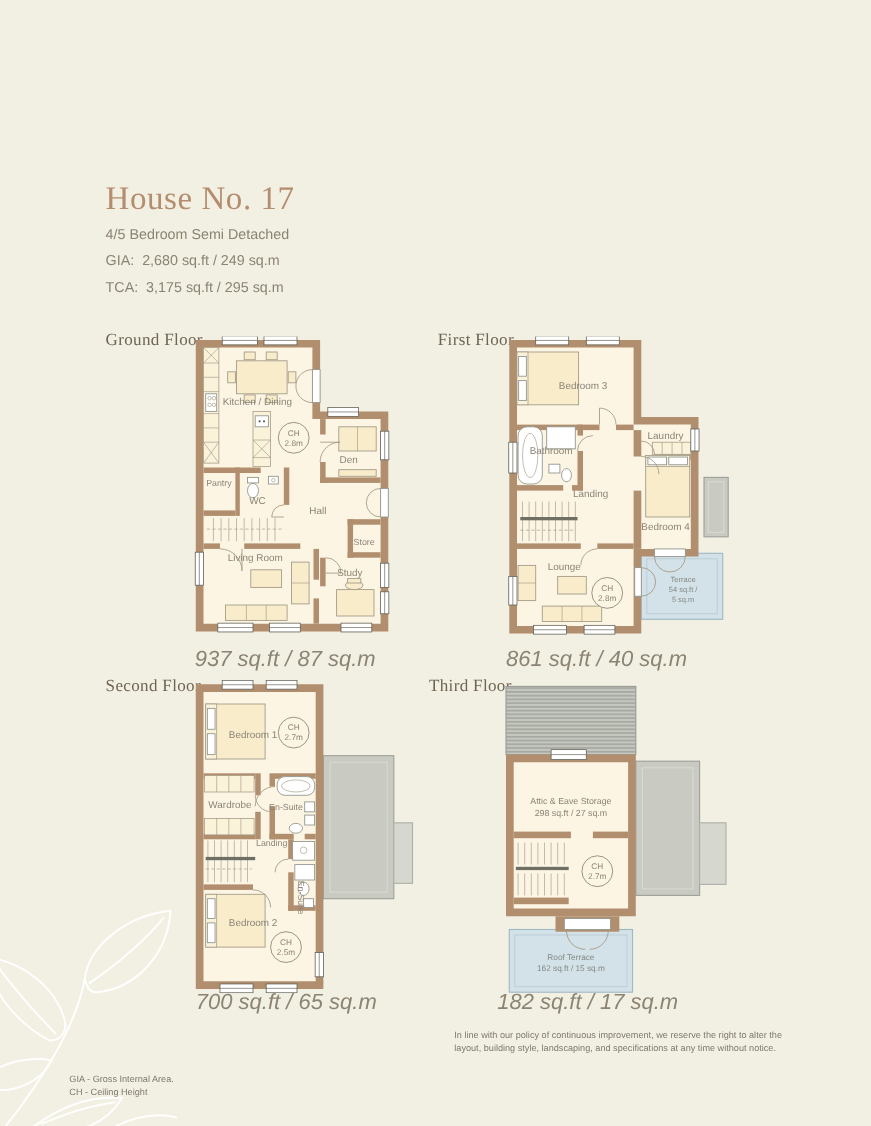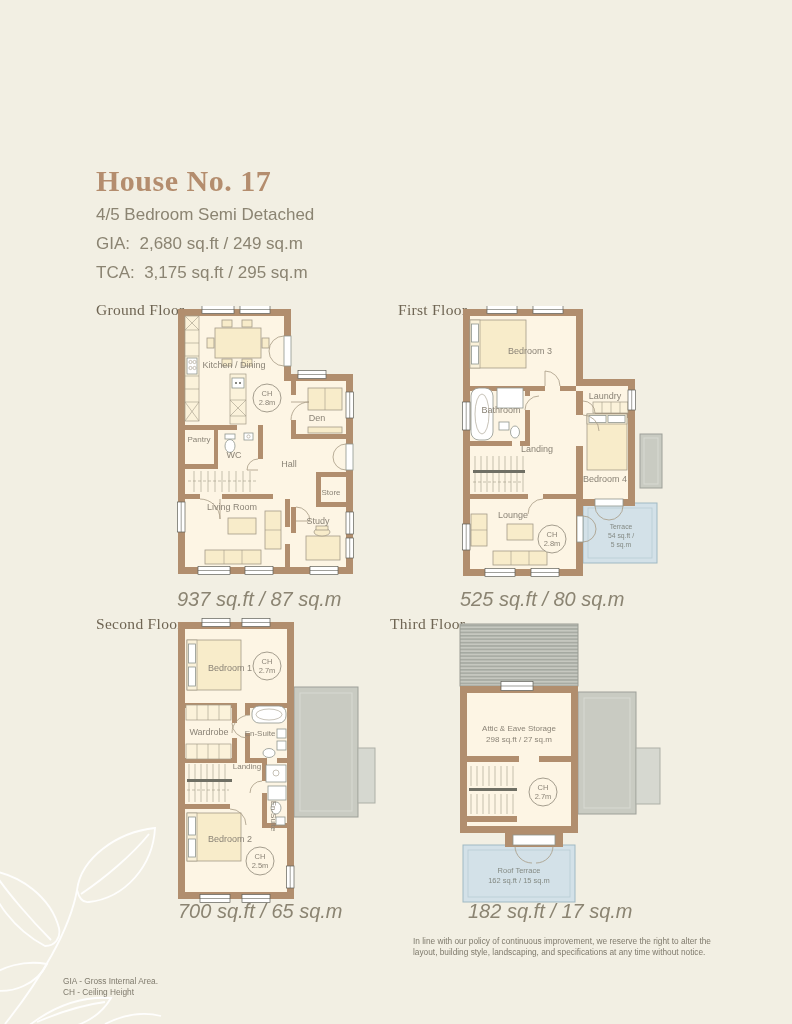--- a/index.html
+++ b/index.html
@@ -1,21 +1,21 @@
 <!DOCTYPE html>
 <html><head>
 <meta charset="utf-8">
 <style>
   html,body{margin:0;padding:0;}
   .page{position:relative;width:792px;height:1024px;background:#f2efe3;overflow:hidden;
         font-family:"Liberation Sans",sans-serif;}
   .hdr{position:absolute;left:96px;top:164px;}
-  .hdr h1{margin:0 0 7px 0;font-family:"Liberation Serif",serif;font-weight:700;
+  .hdr h1{margin:0 0 7px 0;font-family:"Liberation Serif",serif;font-weight:400;
           font-size:30px;letter-spacing:0.5px;color:#b48d6e;}
-  .hdr .ln{margin:0 0 9px 0;font-size:17px;color:#8b8472;white-space:pre;}
+  .hdr .ln{margin:0 0 9px 0;font-size:13px;color:#8b8472;white-space:pre;}
   .floor-label{position:absolute;font-family:"Liberation Serif",serif;font-size:15.5px;
                color:#6f6553;letter-spacing:0.3px;}
   .area-label{position:absolute;font-size:20px;color:#8b8472;white-space:pre;font-style:italic;}
   .plan{position:absolute;}
   .footer{position:absolute;font-size:8.3px;line-height:11px;color:#7f7a6c;}
   
   .wall{fill:#b18e6e;}
   .floor{fill:#fdf5e4;}
   .furn{fill:#f8ecca;stroke:#a39b88;stroke-width:0.8;}
   .cab{fill:#fbf2da;stroke:#a39b88;stroke-width:0.7;}
@@ -262,21 +262,21 @@
     <text class="cht" x="97" y="231" text-anchor="middle">CH</text>
     <text class="cht" x="97" y="240" text-anchor="middle">2.8m</text>
 
     <text class="rlabel" x="75" y="48" text-anchor="middle">Bedroom 3</text>
     <text class="rlabel" x="46" y="107" text-anchor="middle">Bathroom</text>
     <text class="rlabel" x="150" y="93" text-anchor="middle">Laundry</text>
     <text class="rlabel" x="82" y="146" text-anchor="middle">Landing</text>
     <text class="rlabel" x="150" y="176" text-anchor="middle">Bedroom 4</text>
     <text class="rlabel" x="58" y="212" text-anchor="middle">Lounge</text>
   </svg>
-  <div class="area-label" style="left:460px;top:588px;">525 sq.ft / 80 sq.m</div>
+  <div class="area-label" style="left:460px;top:588px;">861 sq.ft / 40 sq.m</div>
 
   <svg class="plan" style="left:172px;top:618px;" width="205" height="285" viewBox="0 0 205 285">
 
     <rect class="roof" x="122" y="69" width="64" height="130"></rect>
     <rect class="roofin" x="128" y="75" width="52" height="118"></rect>
     <rect class="rooftab" x="186" y="130" width="17" height="55"></rect>
 
     <path class="wall" d="M6,4 H122 V281 H6 Z"></path>
     <path class="floor" d="M13,11 H115 V274 H13 Z"></path>
 
@@ -394,21 +394,21 @@
     <rect class="rail" x="14" y="170" width="48" height="3"></rect>
     <path class="thin" d="M16,176 V196 M22,176 V196 M28,176 V196 M34,176 V196 M40,176 V196 M46,176 V196 M52,176 V196 M58,176 V196"></path>
 
     <circle class="chc" cx="88" cy="174" r="14"></circle>
     <text class="cht" x="88" y="172" text-anchor="middle">CH</text>
     <text class="cht" x="88" y="181" text-anchor="middle">2.7m</text>
 
     <text class="rsmall" x="64" y="113" text-anchor="middle">Attic &amp; Eave Storage</text>
     <text class="rsmall" x="64" y="124" text-anchor="middle">298 sq.ft / 27 sq.m</text>
   </svg>
-  <div class="area-label" style="left:468px;top:900px;">182 sq.ft / 17 sq.m</div>
+  <div class="area-label" style="left:452px;top:900px;">182 sq.ft / 17 sq.m</div>
 
   <div class="footer" style="left:63px;top:976px;width:330px;">
     <div>GIA - Gross Internal Area.</div>
     <div>CH - Ceiling Height</div>
   </div>
   <div class="footer" style="left:413px;top:936px;width:330px;">
     <div>In line with our policy of continuous improvement, we reserve the right to alter the</div>
     <div>layout, building style, landscaping, and specifications at any time without notice.</div>
   </div>
 

